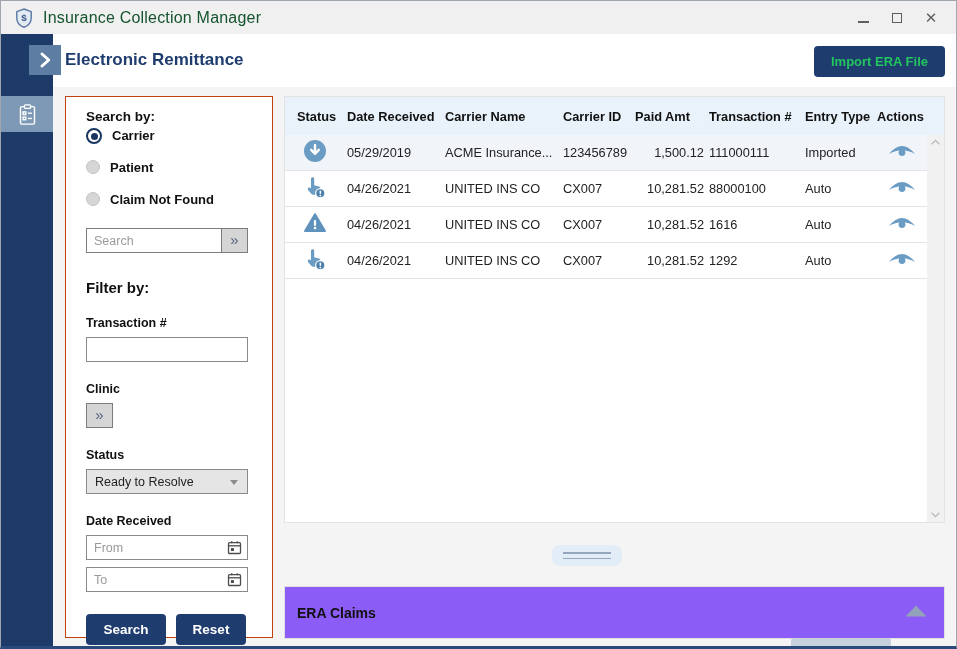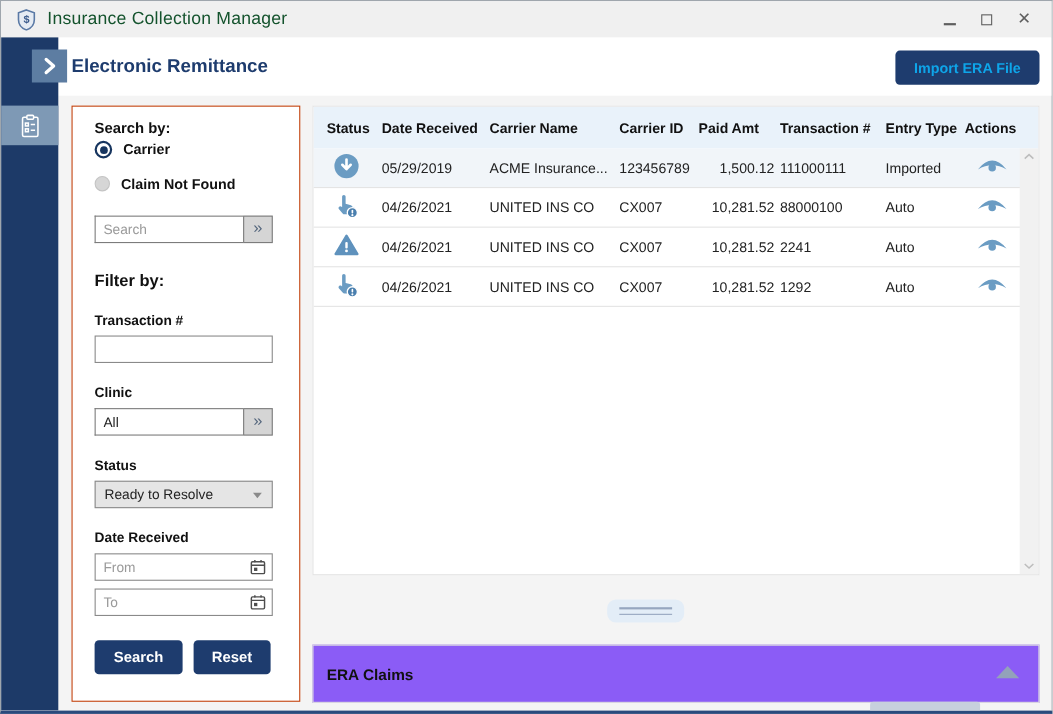--- a/index.html
+++ b/index.html
@@ -17,21 +17,21 @@
   .win-controls { margin-left:auto; display:flex; align-items:center; gap:20px; padding-right:8px; }
   .wc { width:14px; height:14px; display:inline-flex; align-items:center; justify-content:center; cursor:pointer; }
   .wc-min { width:11px; height:2px; background:#5f5f5f; margin-top:8px; }
   .wc-max { width:10px; height:10px; border:1.6px solid #5f5f5f; }
   .wc-close { font-size:15px; color:#5f5f5f; line-height:1; }
 
   
   .header-band { position:absolute; left:52px; top:33px; right:0; height:53px; background:#fff; }
   .page-title { position:absolute; left:12px; top:16px; font-size:17px; font-weight:600; color:#1e3c6e; }
   .import-btn { position:absolute; right:11px; top:12px; height:31px; padding:0 17px;
-                background:#1e3c6e; color:#0ea5e9; font-size:13px; font-weight:600;
+                background:#1e3c6e; color:#22c55e; font-size:13px; font-weight:600;
                 border:none; border-radius:4px; font-family:inherit; cursor:pointer; }
 
   
   .sidebar { position:absolute; left:0; top:33px; bottom:0; width:52px; background:#1d3a68; }
   .expand-btn { position:absolute; left:28px; top:11px; width:32px; height:30px; background:#5d7da2;
                 display:flex; align-items:center; justify-content:center; cursor:pointer; z-index:5; }
   .nav-item-active { position:absolute; left:0; top:62px; width:52px; height:36px; background:#7e99b5;
                      display:flex; align-items:center; justify-content:center; cursor:pointer; }
 
   
@@ -162,38 +162,41 @@
 
   <div class="left-card">
     <div class="section-h">Search by:</div>
 
     <div class="radio-row">
       <span class="radio selected"></span>
       <span class="radio-label">Carrier</span>
     </div>
     <div class="radio-row">
       <span class="radio"></span>
+      <span class="radio-label">Patient</span>
+    </div>
+    <div class="radio-row">
+      <span class="radio"></span>
       <span class="radio-label">Claim Not Found</span>
     </div>
 
     <div class="input-combo">
       <input placeholder="Search" style="">
       <span class="chev-btn">
         <span class="dbl">»</span>
       </span>
     </div>
 
     <div class="filter-h">Filter by:</div>
 
     <div class="field-label">Transaction #</div>
     <input class="text-input" style="">
 
     <div class="field-label">Clinic</div>
     <div class="input-combo" style="margin-top:7px;">
-      <input value="All" style="">
       <span class="chev-btn">
         <span class="dbl">»</span>
       </span>
     </div>
 
     <div class="field-label">Status</div>
     <div class="select-box">
       <span>Ready to Resolve</span>
       <span class="select-caret"></span>
     </div>
@@ -289,21 +292,21 @@
               <svg viewBox="0 0 24 24" width="24" height="24">
                 <path d="M12 3.2L22 20H2z" fill="#5f92bd" stroke="#5f92bd" stroke-width="2" stroke-linejoin="round"></path>
                 <rect x="10.9" y="9" width="2.2" height="6" rx="1" fill="#fff"></rect>
                 <circle cx="12" cy="17.1" r="1.3" fill="#fff"></circle>
               </svg>
             </span></div>
           <div>04/26/2021</div>
           <div>UNITED INS CO</div>
           <div>CX007</div>
           <div class="cell-paid">10,281.52</div>
-          <div style="padding-left: 2px;">2241</div>
+          <div style="padding-left: 2px;">1616</div>
           <div>Auto</div>
           <div><span class="eye-btn">
               <span style="display:inline-flex;">
                 <svg viewBox="0 0 30 16" width="30" height="16">
                   <path d="M2 11 Q15 -5 28 11 Q15 3.5 2 11z" fill="#6b9cc3"></path>
                   <circle cx="15" cy="9.6" r="3.4" fill="#6b9cc3"></circle>
                 </svg>
               </span>
             </span></div>
         </div>

